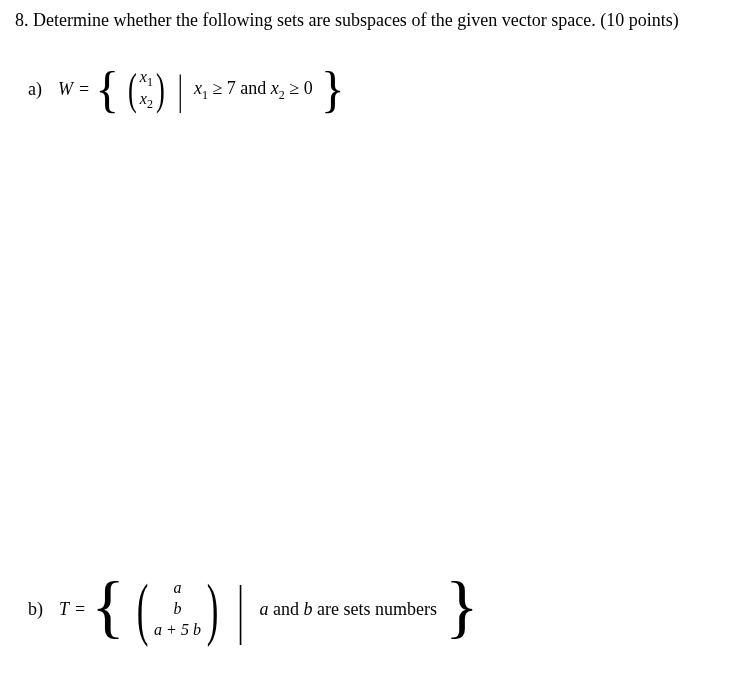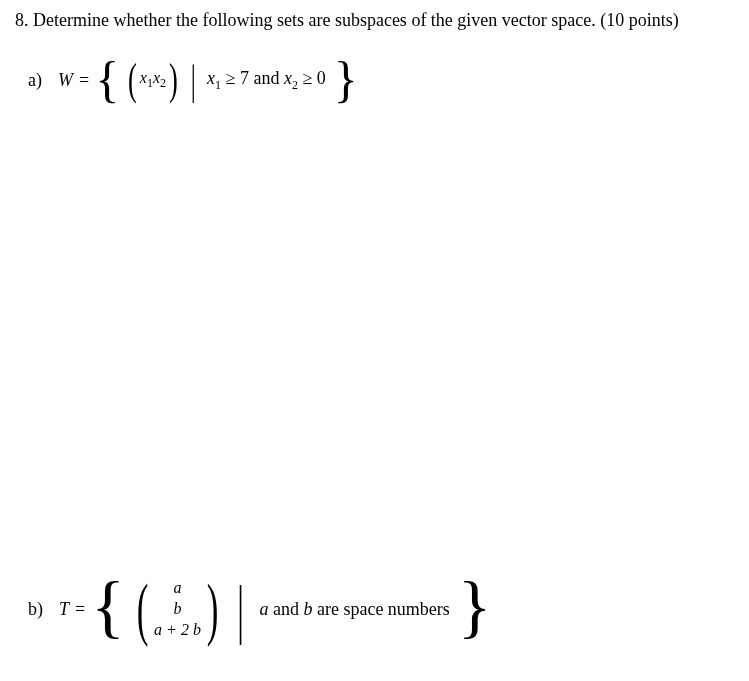--- a/index.html
+++ b/index.html
@@ -77,21 +77,21 @@
       line-height: 0;
       transform: scaleX(0.6);
     }
     .paren-big {
       font-size: 70px;
       line-height: 0;
       transform: scaleX(0.5);
     }
     .col-vec {
       display: inline-flex;
-      flex-direction: row;
+      flex-direction: column;
       align-items: center;
       line-height: 1.15;
       font-size: 16px;
     }
     .col-vec-3 {
       display: inline-flex;
       flex-direction: column;
       align-items: center;
       line-height: 1.3;
       font-size: 16px;
@@ -157,23 +157,23 @@
   <div class="math-line">
     <span class="part-label">b)</span>
     <span class="italic">T</span>
     <span>=</span>
     <span class="brace-left-big">{</span>
     <span class="paren-col">
       <span class="paren-big">(</span>
       <span class="col-vec-3">
         <span class="italic">a</span>
         <span class="italic">b</span>
-        <span class="italic">a + 2 b</span>
+        <span class="italic">a + 5 b</span>
       </span>
       <span class="paren-big">)</span>
     </span>
     <span class="vbar-big">|</span>
     <span class="cond-text">
-      <span class="italic">a</span><span> and </span><span class="italic">b</span><span> are space numbers</span>
+      <span class="italic">a</span><span> and </span><span class="italic">b</span><span> are sets numbers</span>
     </span>
     <span class="brace-right-big">}</span>
   </div>
 </div>
 
 </body></html>

